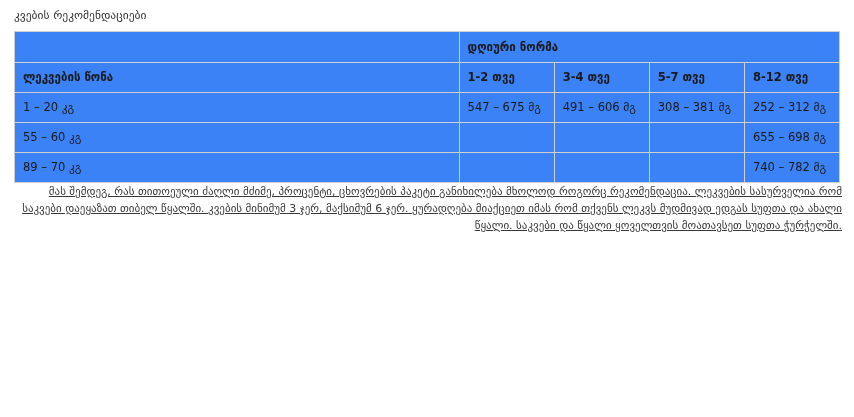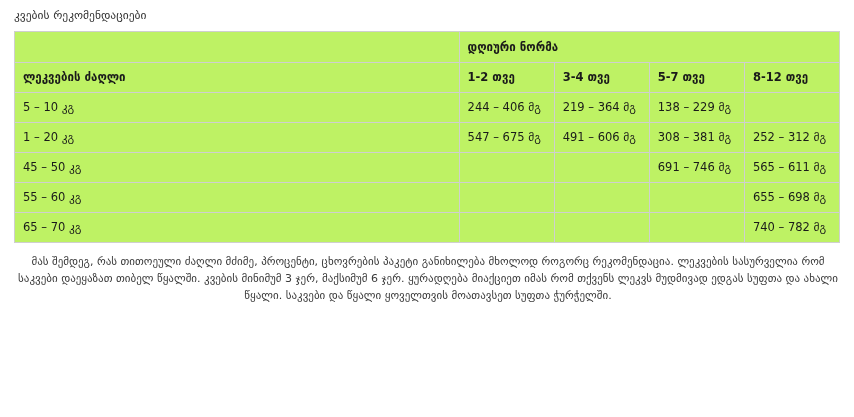--- a/index.html
+++ b/index.html
@@ -24,21 +24,21 @@
   .page-title {
     font-size: 11.5px;
     color: #333333;
     margin: 2px 0 8px 0;
     line-height: 1.3;
   }
   table.feeding-table {
     border-collapse: collapse;
     width: 826px;
     table-layout: fixed;
-    background: #bef264;
+    background: #3b82f6;
   }
   table.feeding-table td,
   table.feeding-table th {
     border: 1px solid #cfcfcf;
     height: 30px;
     padding: 3px 8px;
     font-size: 11.5px;
     text-align: left;
     vertical-align: middle;
     font-weight: normal;
@@ -53,79 +53,66 @@
   table.feeding-table tr.header-top td.group-label,
   table.feeding-table tr.header-cols td {
     font-weight: bold;
   }
   .col-0 { width: 187px; }
   .col-1 { width: 160px; }
   .col-2 { width: 160px; }
   .col-3 { width: 159px; }
   .col-4 { width: 160px; margin-left: 31px; }
   .footnote {
-    margin-top: 10px;
+    margin-top: 0;
     font-size: 11px;
     line-height: 1.55;
     color: #3a3a3a;
     width: 828px;
-    text-align: center;
+    text-align: right;
+    text-decoration: underline;
   }
 </style>
 </head>
 <body>
 
 <div class="page">
 
   <div class="page-title">კვების რეკომენდაციები</div>
 
   <table class="feeding-table">
     <tbody>
       <tr class="header-top">
         <td class="col-0"></td>
         <td class="col-1 group-label" colspan="4">დღიური ნორმა</td>
       </tr>
       <tr class="header-cols">
-        <td class="col-0">ლეკვების ძაღლი</td>
+        <td class="col-0">ლეკვების წონა</td>
         <td class="col-1">1-2 თვე</td>
         <td class="col-2">3-4 თვე</td>
         <td class="col-3">5-7 თვე</td>
         <td class="col-4">8-12 თვე</td>
       </tr>
 
       <tr>
-        <td class="col-0">5 – 10 კგ</td>
-        <td class="col-1">244 – 406 მგ</td>
-        <td class="col-2">219 – 364 მგ</td>
-        <td class="col-3">138 – 229 მგ</td>
-        <td class="col-4"></td>
-      </tr>
-      <tr>
         <td class="col-0">1 – 20 კგ</td>
         <td class="col-1">547 – 675 მგ</td>
         <td class="col-2">491 – 606 მგ</td>
         <td class="col-3">308 – 381 მგ</td>
         <td class="col-4">252 – 312 მგ</td>
-      </tr>
-      <tr>
-        <td class="col-0">45 – 50 კგ</td>
-        <td class="col-1"></td>
-        <td class="col-2"></td>
-        <td class="col-3">691 – 746 მგ</td>
-        <td class="col-4">565 – 611 მგ</td>
       </tr>
       <tr>
         <td class="col-0">55 – 60 კგ</td>
         <td class="col-1"></td>
         <td class="col-2"></td>
         <td class="col-3"></td>
         <td class="col-4">655 – 698 მგ</td>
       </tr>
       <tr>
-        <td class="col-0">65 – 70 კგ</td>
+        <td class="col-0">89 – 70 კგ</td>
         <td class="col-1"></td>
         <td class="col-2"></td>
         <td class="col-3"></td>
         <td class="col-4">740 – 782 მგ</td>
       </tr>
     </tbody>
   </table>
 
   <div class="footnote">მას შემდეგ, რას თითოეული ძაღლი მძიმე, პროცენტი, ცხოვრების პაკეტი განიხილება მხოლოდ როგორც რეკომენდაცია. ლეკვების სასურველია რომ საკვები დაეყაზათ თიბელ წყალში. კვების მინიმუმ 3 ჯერ, მაქსიმუმ 6 ჯერ. ყურადღება მიაქციეთ იმას რომ თქვენს ლეკვს მუდმივად ედგას სუფთა და ახალი წყალი. საკვები და წყალი ყოველთვის მოათავსეთ სუფთა ჭურჭელში.</div>
 

